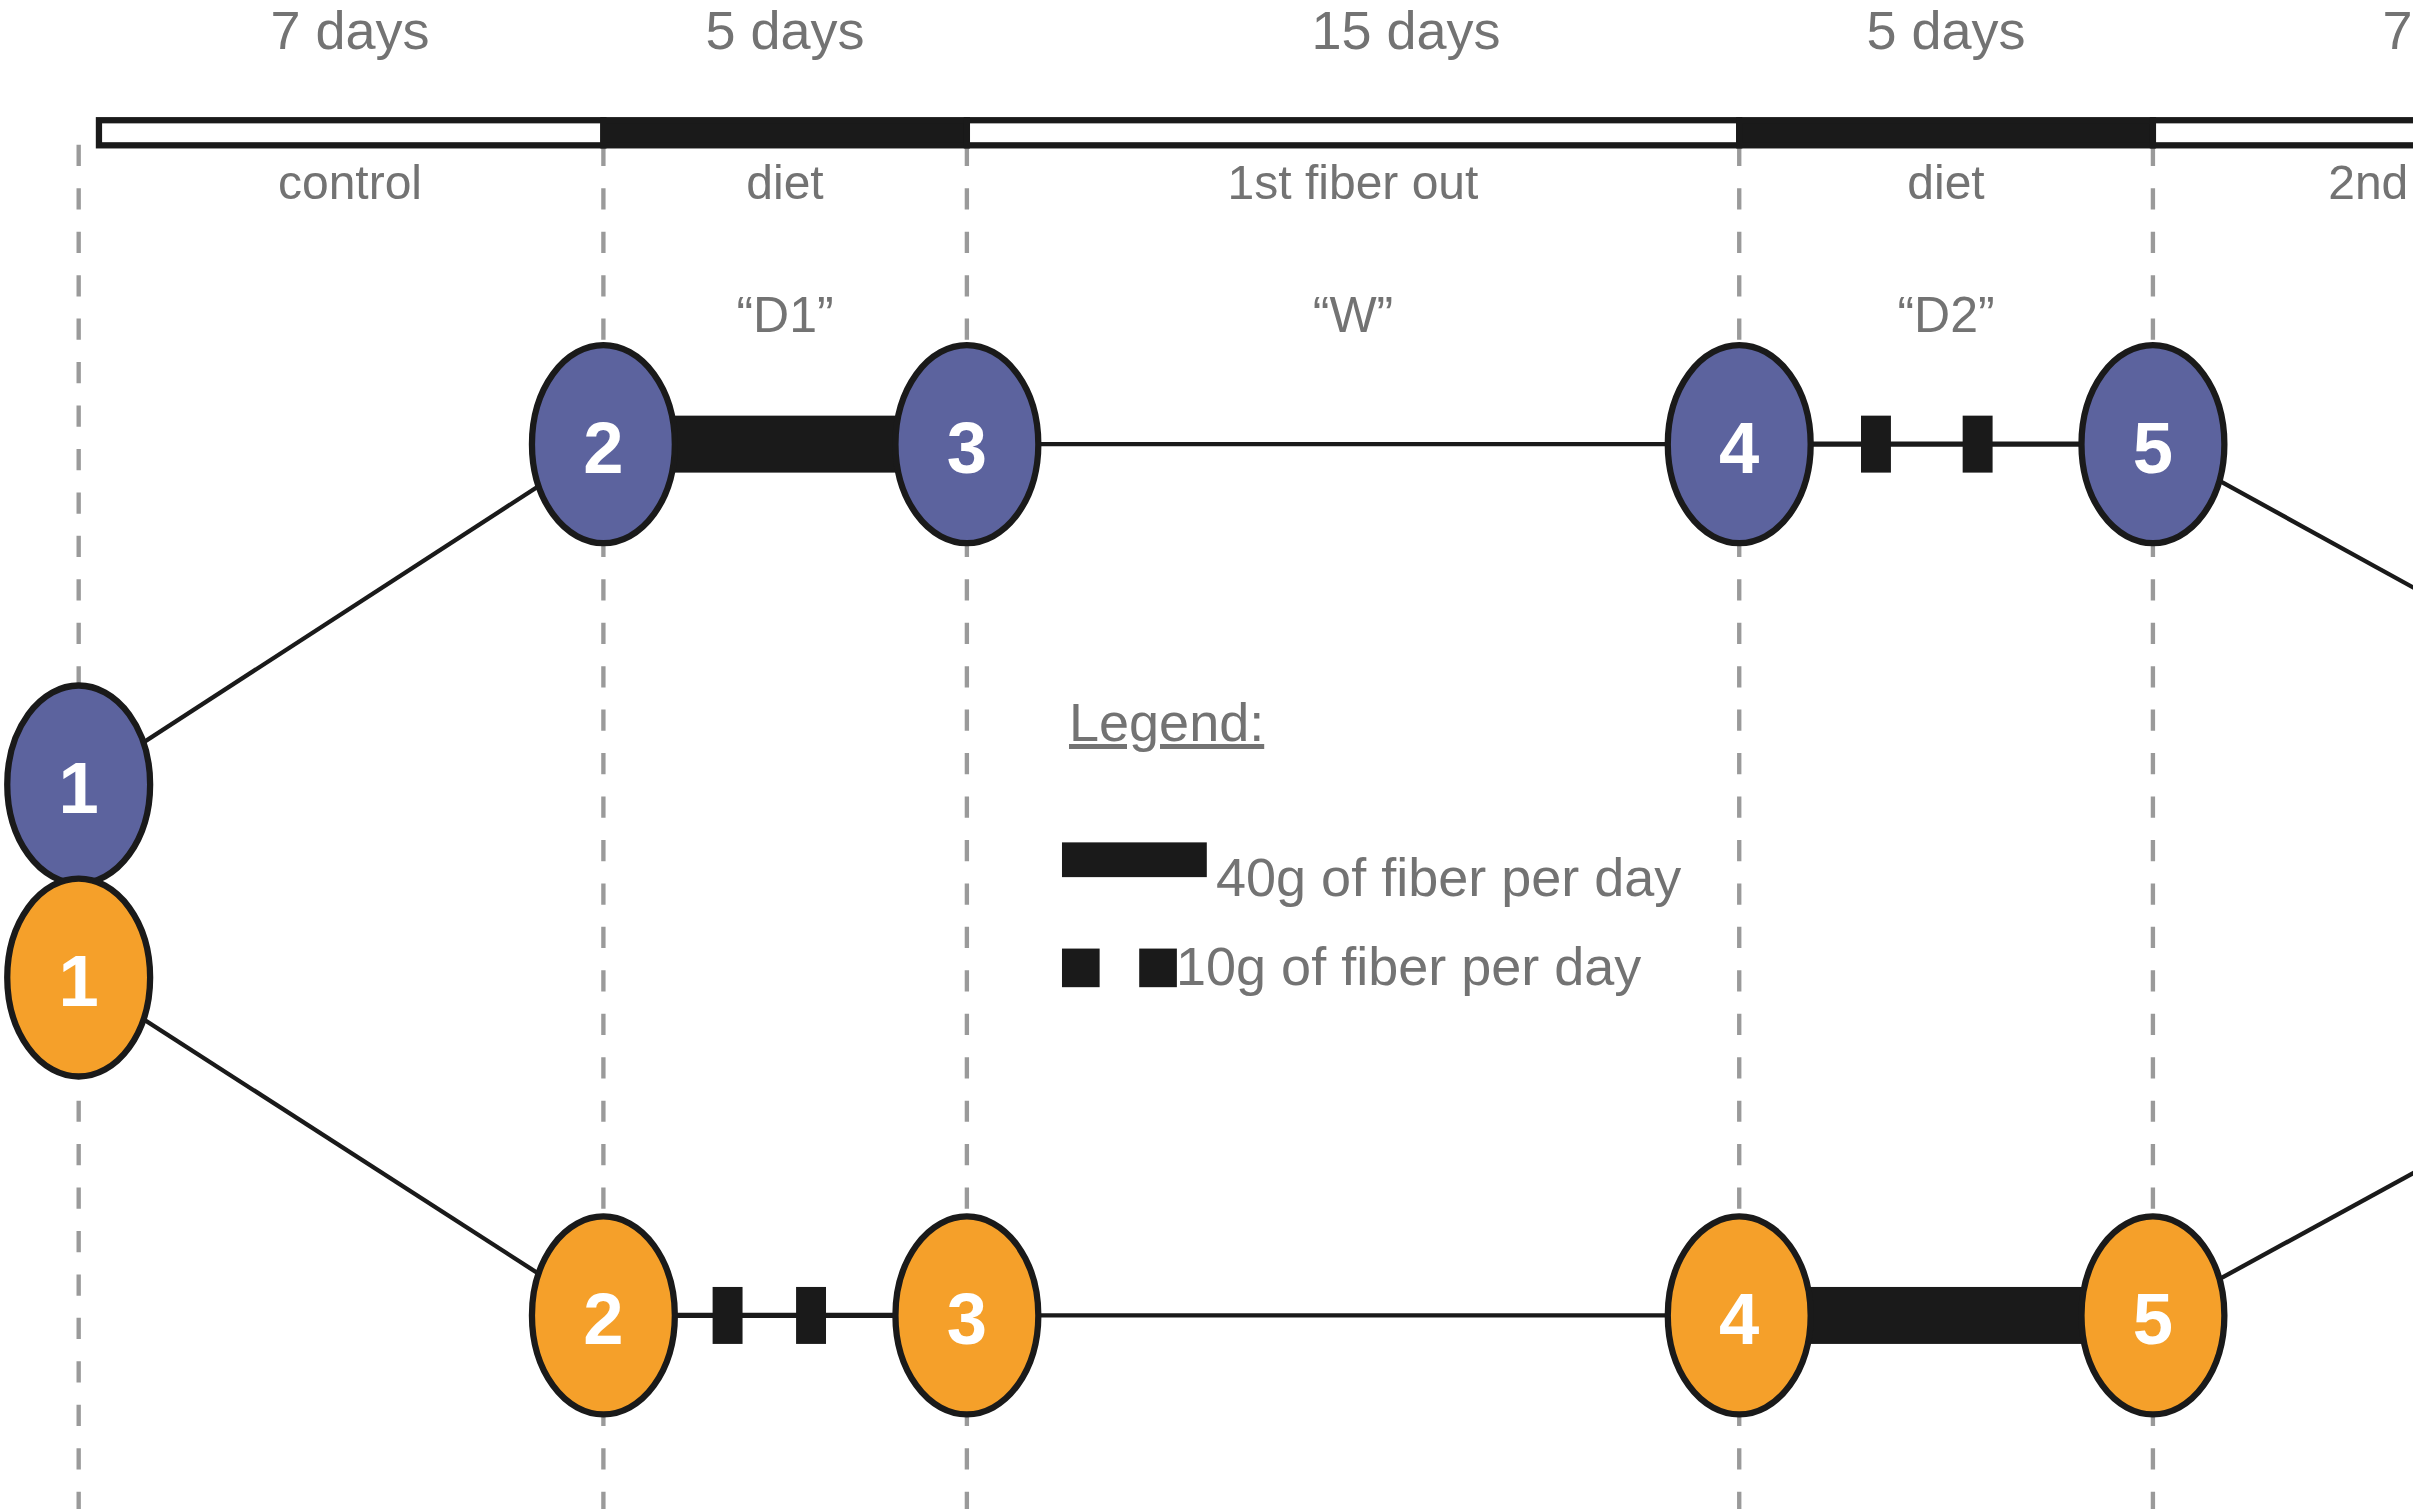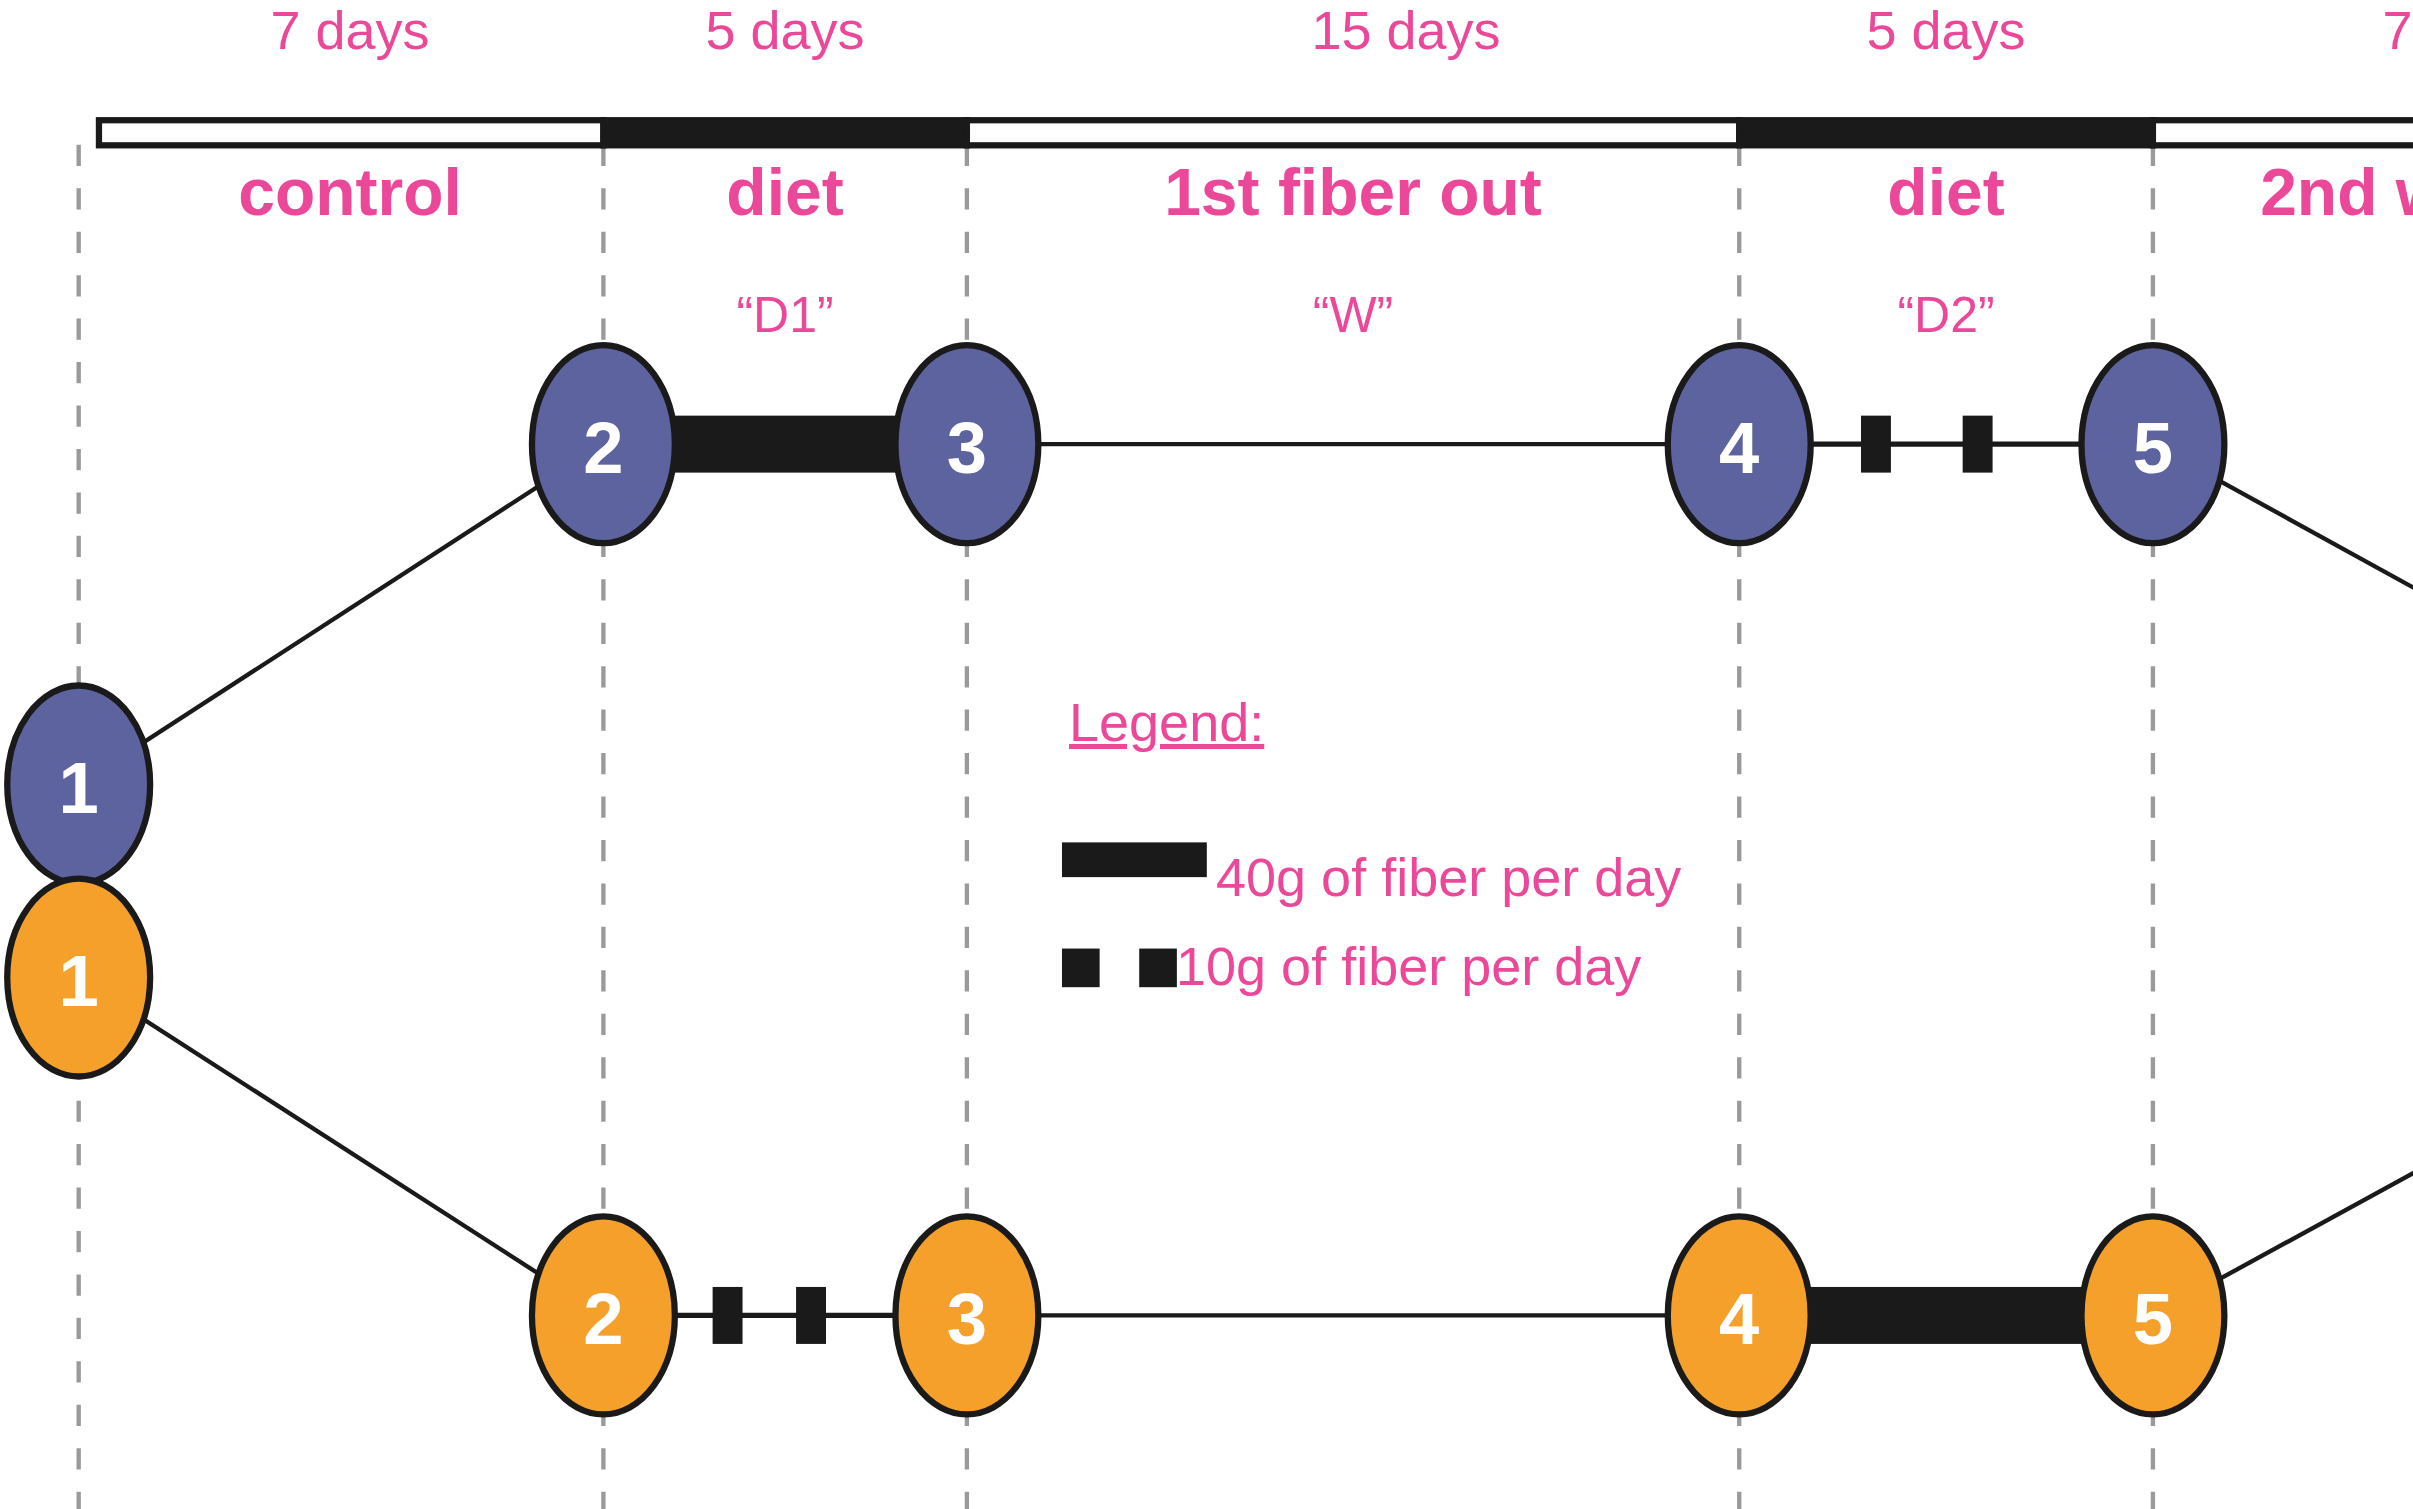--- a/index.html
+++ b/index.html
@@ -1,21 +1,21 @@
 <!DOCTYPE html>
 <html style="font-size:7.7px"><head>
 <meta charset="utf-8">
 <style>
   html,body{margin:0;padding:0;background:#ffffff;}
   body{font-family:"Liberation Sans","DejaVu Sans",sans-serif;}
   #stage{position:relative;width:2877px;height:1510px;background:#fff;overflow:hidden;}
   svg#canvas{position:absolute;left:0;top:0;width:2877px;height:1510px;display:block;}
-  .lbl{position:absolute;color:#ec4899;white-space:nowrap;line-height:1;}
+  .lbl{position:absolute;color:#737373;white-space:nowrap;line-height:1;}
   .days{font-size:54px;}
-  .phase{font-size:66px;font-weight:bold;}
+  .phase{font-size:48px;}
   .code{font-size:50px;}
   .legend-title{font-size:54px;text-decoration:underline;}
   .legend-text{font-size:54px;}
   .ctr{transform:translateX(-50%);}
   .nodenum{font-size:150px;font-weight:bold;fill:#ffffff;text-anchor:middle;dominant-baseline:central;}
 </style>
 </head>
 <body>
 
 <div id="stage">

